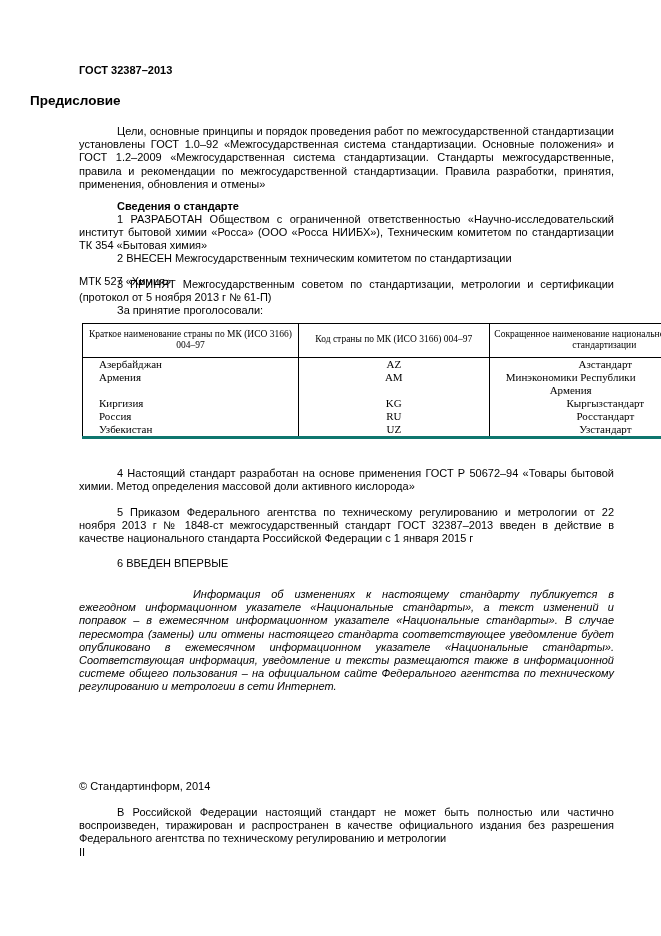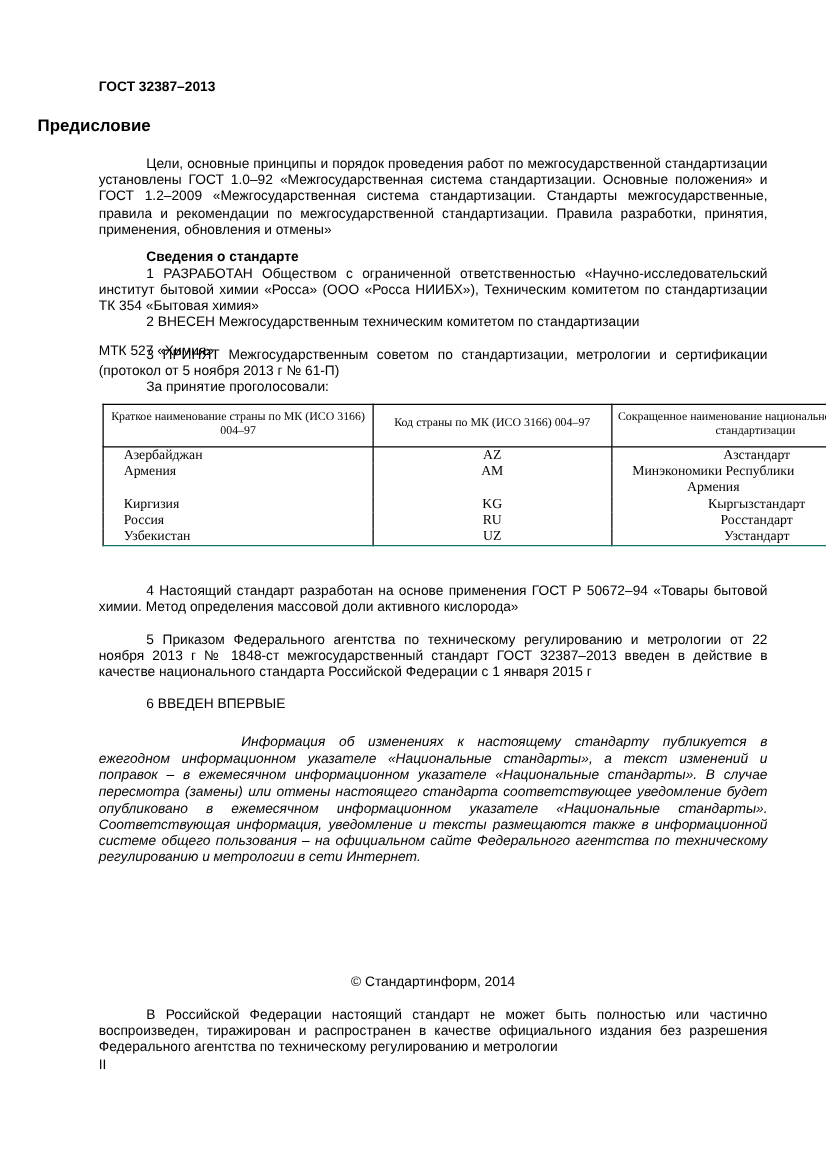--- a/index.html
+++ b/index.html
@@ -25,31 +25,31 @@
 
   table.members {
     position: absolute; left: 82px; top: 323px; width: 638px;
     border-collapse: collapse; font-size: 11px; line-height: 13px; font-family: Liberation Serif, serif;
   }
   table.members th {
     font-weight: normal; font-size: 9.5px; line-height: 11.5px; text-align: center;
     border: 1.5px solid #000; padding: 2px 1px 3px 1px; vertical-align: middle; height: 28px;
   }
   table.members td { border-left: 1px solid #000; border-right: 1px solid #000; padding: 0 4px; vertical-align: top; }
-  table.members tr.last td { border-bottom: 1px solid #0f766e; }
+  table.members tr.last td { border-bottom: 3px solid #0f766e; }
   table.members td.c1 { padding-left: 16px; }
   table.members td.c2 { text-align: center; }
   table.members td.c3 { padding-left: 6px; text-align: center; }
   .col1 { width: 180px; } .col2 { width: 159px; } .col3 { width: 192px; }
 
   .p4 { top: 467px; }
   .p5 { top: 506px; }
   .p6 { top: 557px; }
   .p-info { top: 588px; }
-  .copyright { left: 79px; width: 535px; top: 780px; text-align: center; }
+  .copyright { left: 79px; width: 535px; top: 780px; text-align: left; }
   .p-ru { top: 806px; }
   .page-num { left: 79px; top: 846px; }
 </style>
 </head>
 <body>
 
 <div class="abs doc-id">ГОСТ 32387–2013</div>
 <div class="abs title">Предисловие</div>
 
 <div class="abs para indent p1">Цели, основные принципы и порядок проведения работ по межгосударственной стандартизации установлены ГОСТ 1.0–92 «Межгосударственная система стандартизации. Основные положения» и ГОСТ 1.2–2009 «Межгосударственная система стандартизации. Стандарты межгосударственные, правила и рекомендации по межгосударственной стандартизации. Правила разработки, принятия, применения, обновления и отмены»</div>

